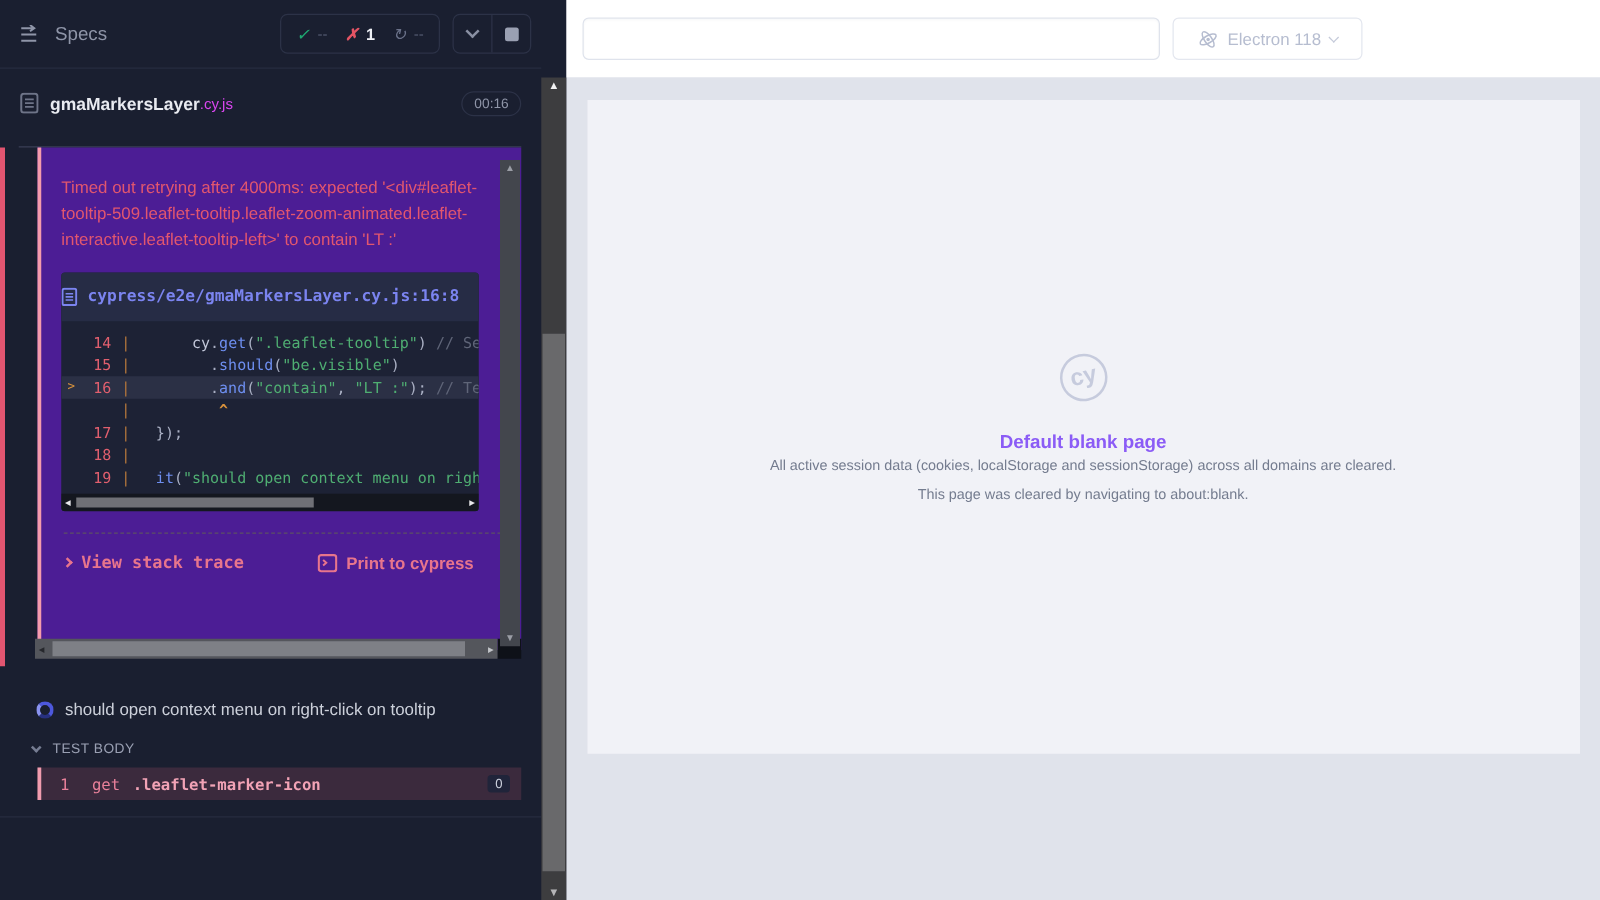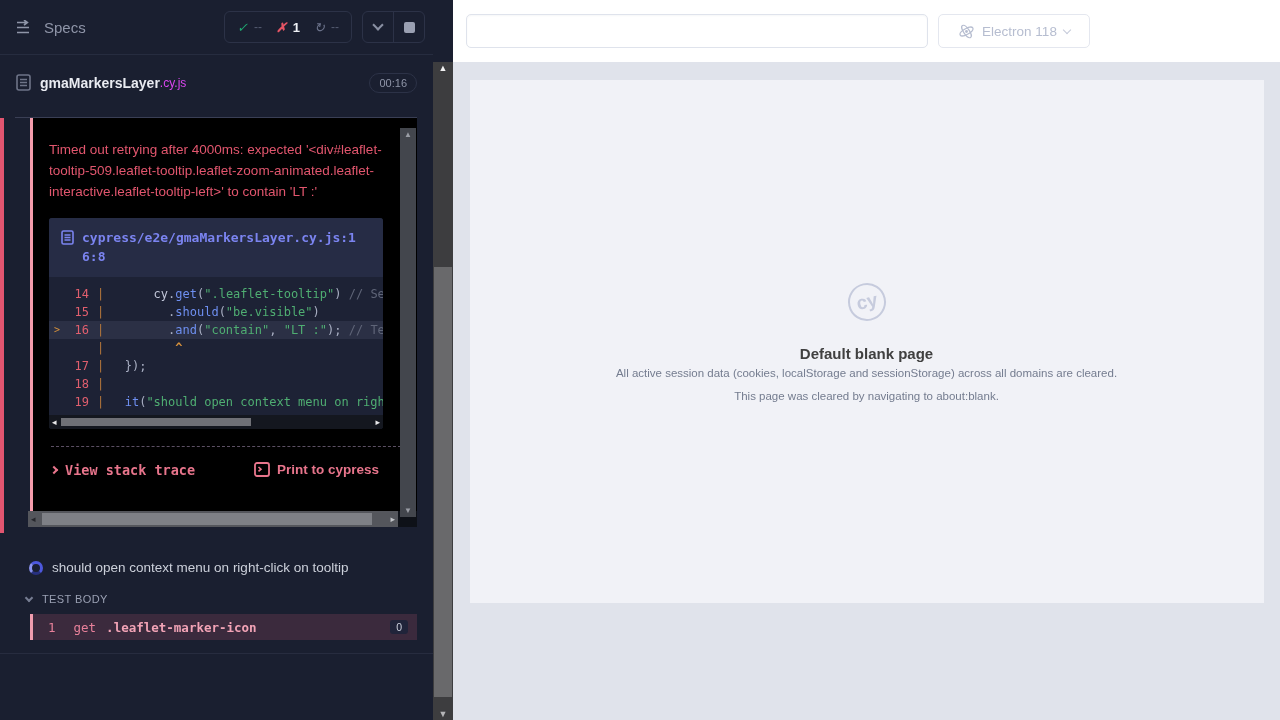--- a/index.html
+++ b/index.html
@@ -34,26 +34,26 @@
   .spec-ext { color:#d946ef; font-size:12px; }
   .duration { margin-left:auto; color:#8f95a8; font-size:11px; border:1px solid #2c3247;
               border-radius:10px; padding:3px 9px; }
 
   
   .attempt { position:relative; height:425px; }
   .attempt-topline { position:absolute; left:15px; right:16px; top:7px; border-top:1px solid #3a3f55; }
   .attempt-bar { position:absolute; left:0; top:8px; width:4px; height:415px; background:#e25570; }
 
   .error-panel { position:absolute; left:30px; top:8px; width:387px; height:402px;
-                 background:#000000; border-left:3px solid #f59cac; overflow:hidden;
+                 background:#4c1d95; border-left:3px solid #f59cac; overflow:hidden;
                  padding:22px 14px 0 16px; }
   .err-msg { color:#e2566e; font-size:13.5px; line-height:1.55; width:340px; overflow-wrap:break-word; }
 
   .code-frame { margin-top:15px; width:334px; background:#1d2235; border-radius:3px; overflow:hidden; }
-  .cf-header { background:#262c45; padding:10px 12px; display:flex; gap:8px; cursor:pointer; }
+  .cf-header { background:#262c45; padding:10px 0; display:flex; gap:8px; cursor:pointer; }
   .cf-link { color:#7b84f0; font-family:"DejaVu Sans Mono", monospace; font-size:13px;
              font-weight:bold; word-break:break-all; line-height:1.5; }
   .cf-lines { padding:8px 0 4px 0; font-family:"DejaVu Sans Mono", monospace; font-size:12px;
               line-height:18px; }
   .cf-row { display:flex; white-space:pre; height:18px; }
   .cf-row.hl { background:#2b3045; }
   .cf-arrow { width:16px; text-align:center; color:#d8923c; font-size:10px; line-height:18px; flex:none; }
   .cf-num { width:24px; text-align:right; color:#e15f6e; flex:none; }
   .cf-pipe { color:#b4763c; margin:0 6px 0 8px; flex:none; }
   .cf-code { overflow:hidden; color:#c3c8da; }
@@ -131,21 +131,21 @@
   .size-btn { width:158px; margin-left:18px; color:#596070; border-color:#dfe3ec; }
   .dd-chev { width:6px; height:6px; border-left:1.5px solid currentColor; border-bottom:1.5px solid currentColor;
              transform:rotate(-45deg); margin-top:-3px; opacity:0.8; }
 
   .stage { flex:1; background:#e0e3eb; }
   .viewport-card { width:794px; height:523px; margin:18px auto 0 auto; background:#f1f2f7;
                    text-align:center; }
   .cy-logo { display:inline-flex; align-items:center; justify-content:center; margin-top:203px;
              width:38px; height:38px; border:2.5px solid #c6cbdd; border-radius:50%;
              color:#c6cbdd; font-size:19px; font-weight:bold; transform:rotate(-12deg); }
-  .bp-title { margin-top:24px; font-size:15px; font-weight:600; color:#404040; }
+  .bp-title { margin-top:24px; font-size:15px; font-weight:600; color:#8b5cf6; }
   .bp-line { font-size:11.5px; color:#747c8f; }
   .bp-line.one { margin-top:11px; } .bp-line.two { margin-top:5px; }
 
   svg { display:block; }
 </style>
 </head>
 <body>
 
 <div class="app">
 

